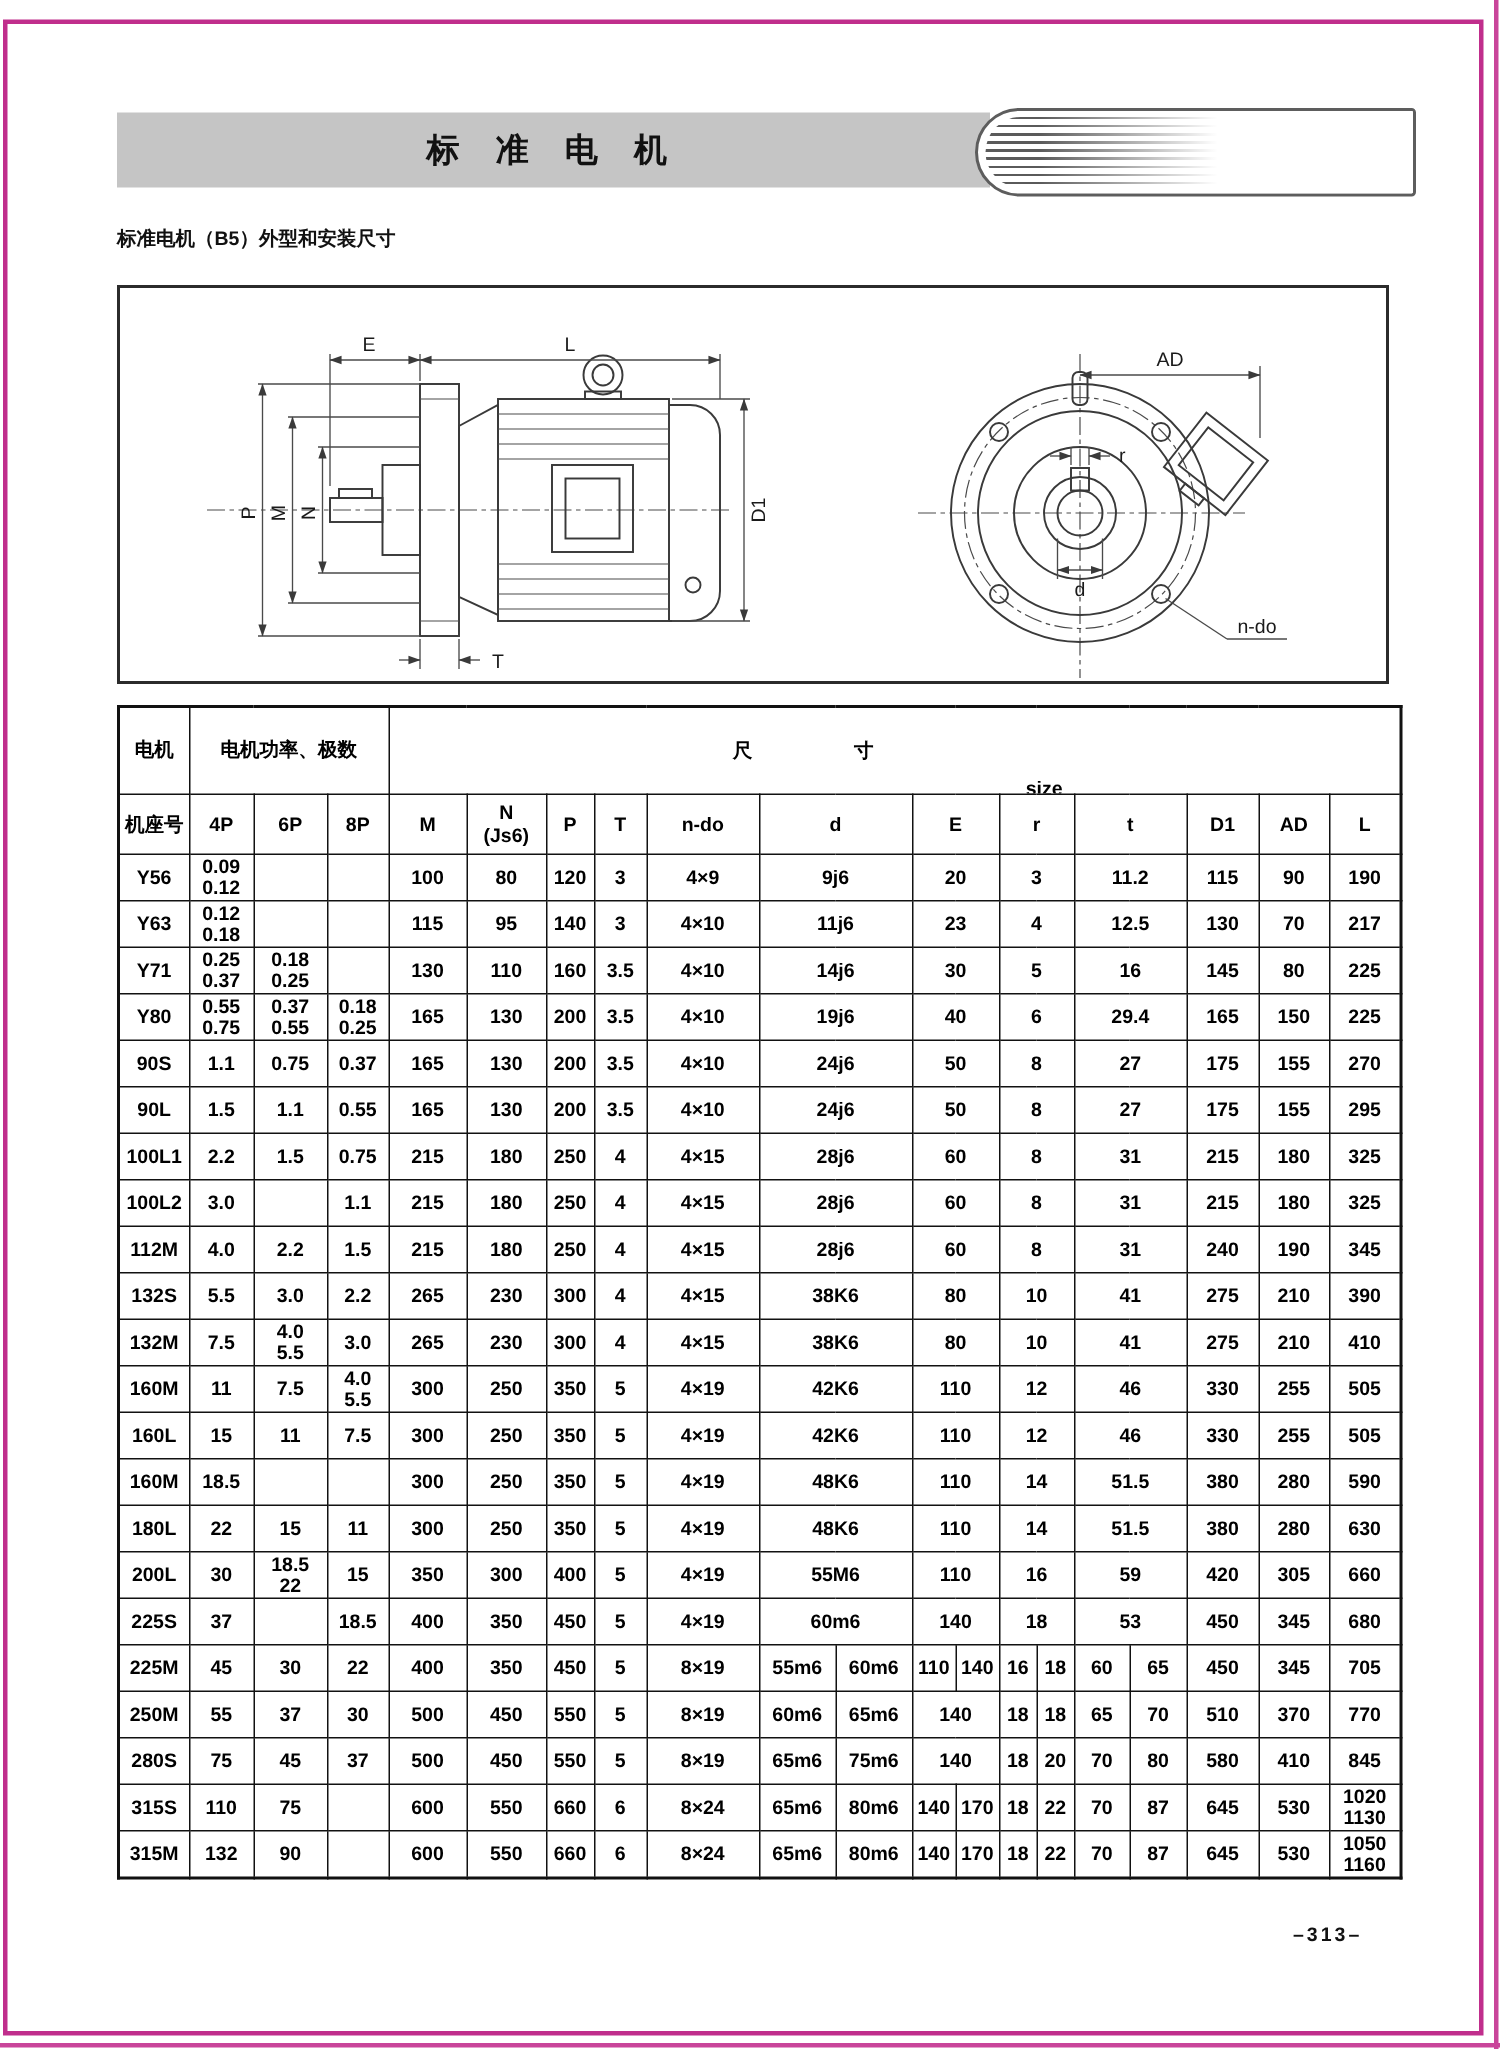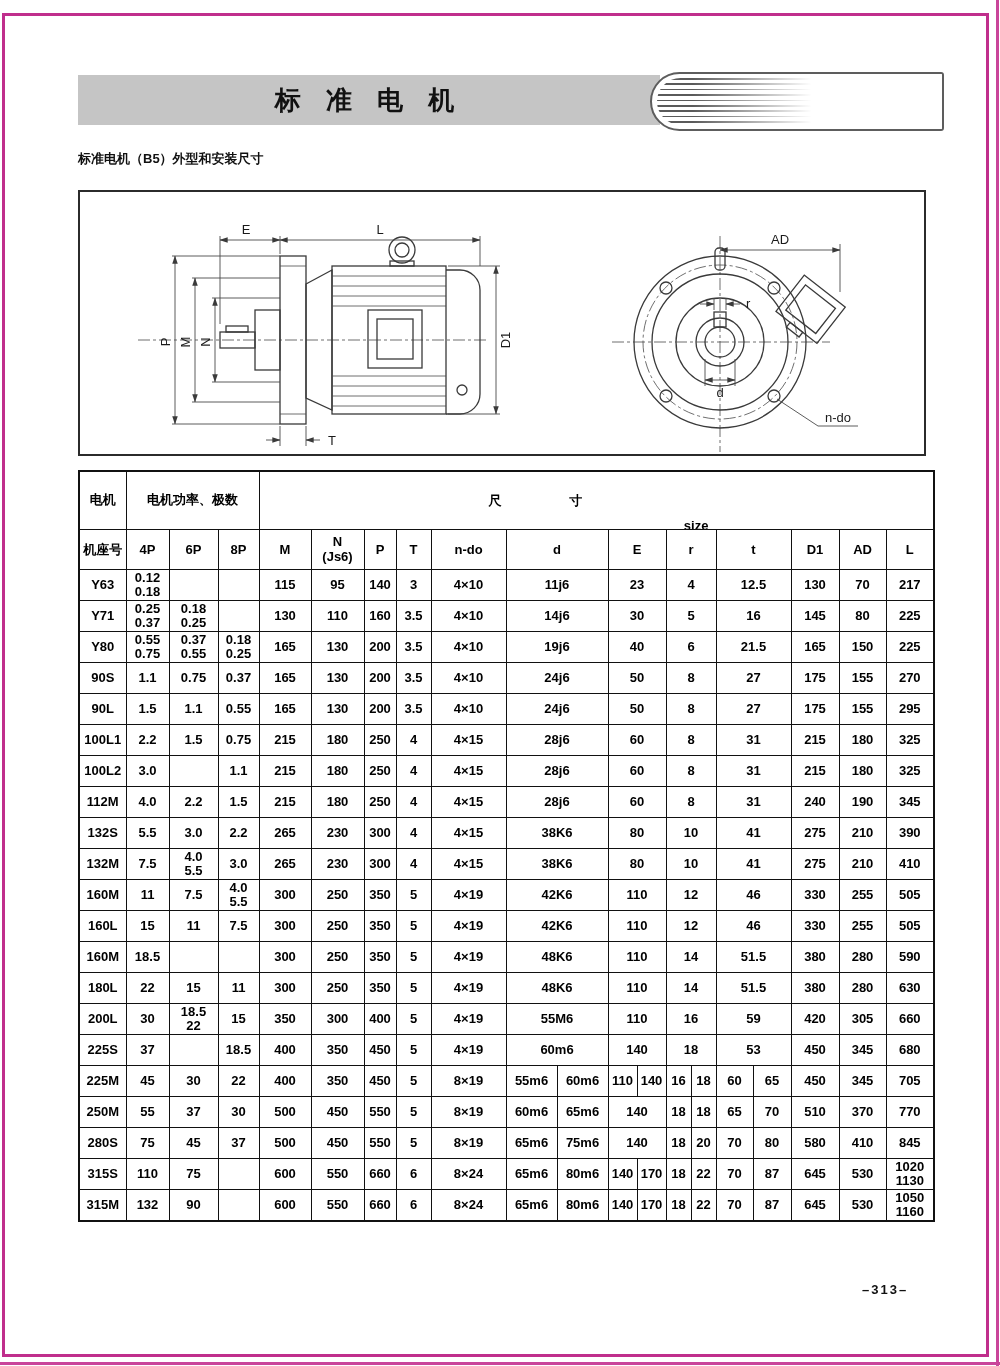--- a/index.html
+++ b/index.html
@@ -7,21 +7,21 @@
   .page{position:relative;width:1000px;height:1366px;background:#fff;overflow:hidden;}
 
   
   .frame{position:absolute;left:2px;top:13px;width:981px;height:1338px;border:3px solid #c02e8c;}
   .edge-right{position:absolute;top:0;right:1px;width:3px;height:1366px;background:#c9459a;}
   .edge-bottom{position:absolute;left:0;bottom:1px;width:1000px;height:3px;background:#c9459a;}
 
   
   .titlebar{position:absolute;left:78px;top:75px;width:582px;height:50px;background:#c5c5c5;
             display:flex;align-items:center;justify-content:center;}
-  .titlebar .t{font-size:26px;font-weight:bold;letter-spacing:9px;color:#111;}
+  .titlebar .t{font-size:22px;font-weight:bold;letter-spacing:9px;color:#111;}
 
   
   .book{position:absolute;left:650px;top:72px;width:290px;height:55px;background:#fff;
         border:2px solid #5d5d5d;border-radius:30px 3px 3px 30px;overflow:hidden;}
   .book-lines{position:absolute;top:4px;bottom:4px;left:5px;right:3px;border-radius:26px 0 0 26px;
         background:repeating-linear-gradient(180deg,#5a5a5a 0px,#5a5a5a 1.6px,transparent 1.6px,transparent 5.4px);}
   .book-fade{position:absolute;inset:0;background:linear-gradient(90deg,rgba(255,255,255,0) 0%,rgba(255,255,255,0) 14%,#fff 55%);}
 
   .subtitle{position:absolute;left:78px;top:150px;font-size:13px;font-weight:bold;color:#111;}
 
@@ -241,20 +241,39 @@
           <th colspan="2">E</th>
           <th colspan="2">r</th>
           <th colspan="2">t</th>
           <th>D1</th>
           <th>AD</th>
           <th>L</th>
         </tr>
       </thead>
       <tbody>
           <tr>
+            <td>Y56</td>
+            <td>0.09
+0.12</td>
+            <td></td>
+            <td></td>
+            <td>100</td>
+            <td>80</td>
+            <td>120</td>
+            <td>3</td>
+            <td>4×9</td>
+            <td colspan="2">9j6</td>
+            <td colspan="2">20</td>
+            <td colspan="2">3</td>
+            <td colspan="2">11.2</td>
+            <td>115</td>
+            <td>90</td>
+            <td>190</td>
+          </tr>
+          <tr>
             <td>Y63</td>
             <td>0.12
 0.18</td>
             <td></td>
             <td></td>
             <td>115</td>
             <td>95</td>
             <td>140</td>
             <td>3</td>
             <td>4×10</td>
@@ -295,21 +314,21 @@
             <td>0.18
 0.25</td>
             <td>165</td>
             <td>130</td>
             <td>200</td>
             <td>3.5</td>
             <td>4×10</td>
             <td colspan="2">19j6</td>
             <td colspan="2">40</td>
             <td colspan="2">6</td>
-            <td colspan="2">21.5</td>
+            <td colspan="2">29.4</td>
             <td>165</td>
             <td>150</td>
             <td>225</td>
           </tr>
           <tr>
             <td>90S</td>
             <td>1.1</td>
             <td>0.75</td>
             <td>0.37</td>
             <td>165</td>

